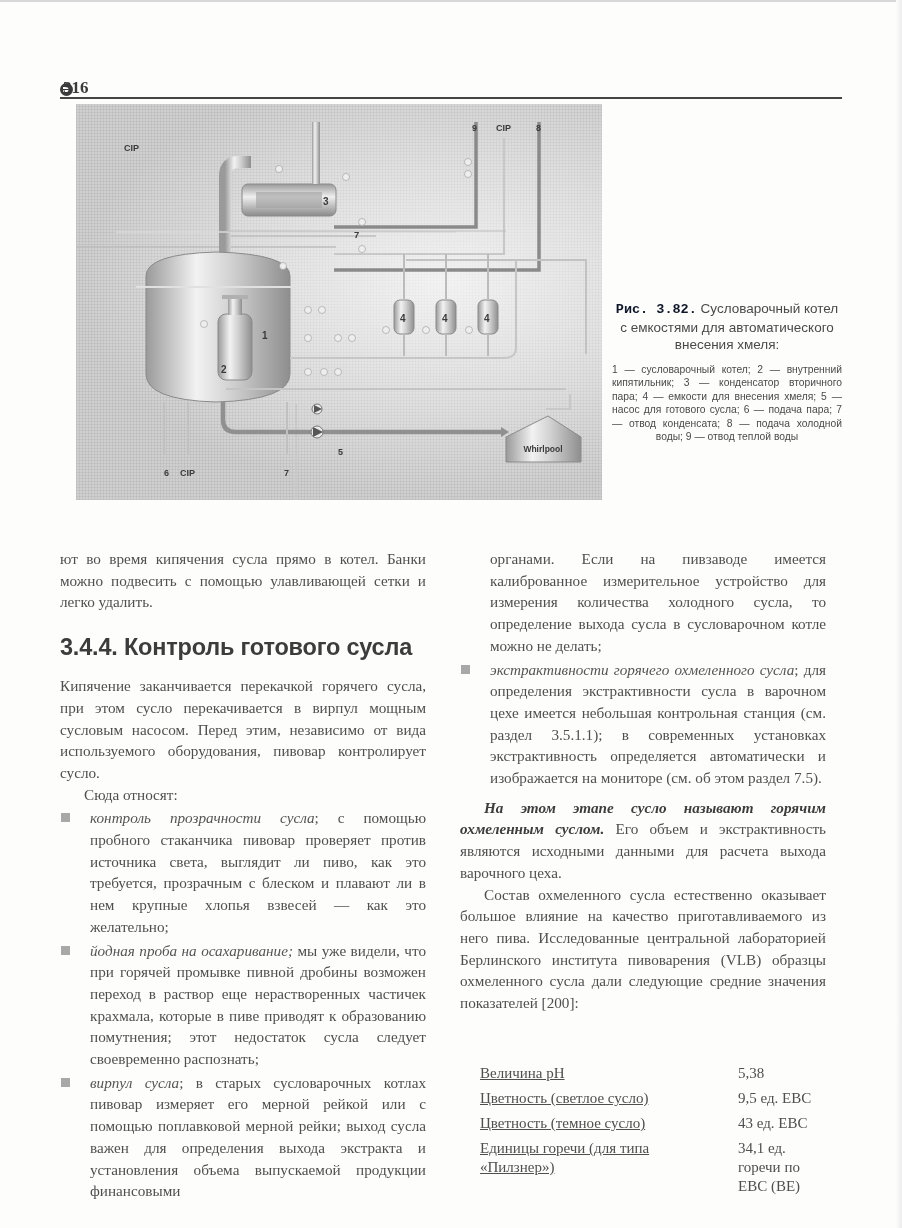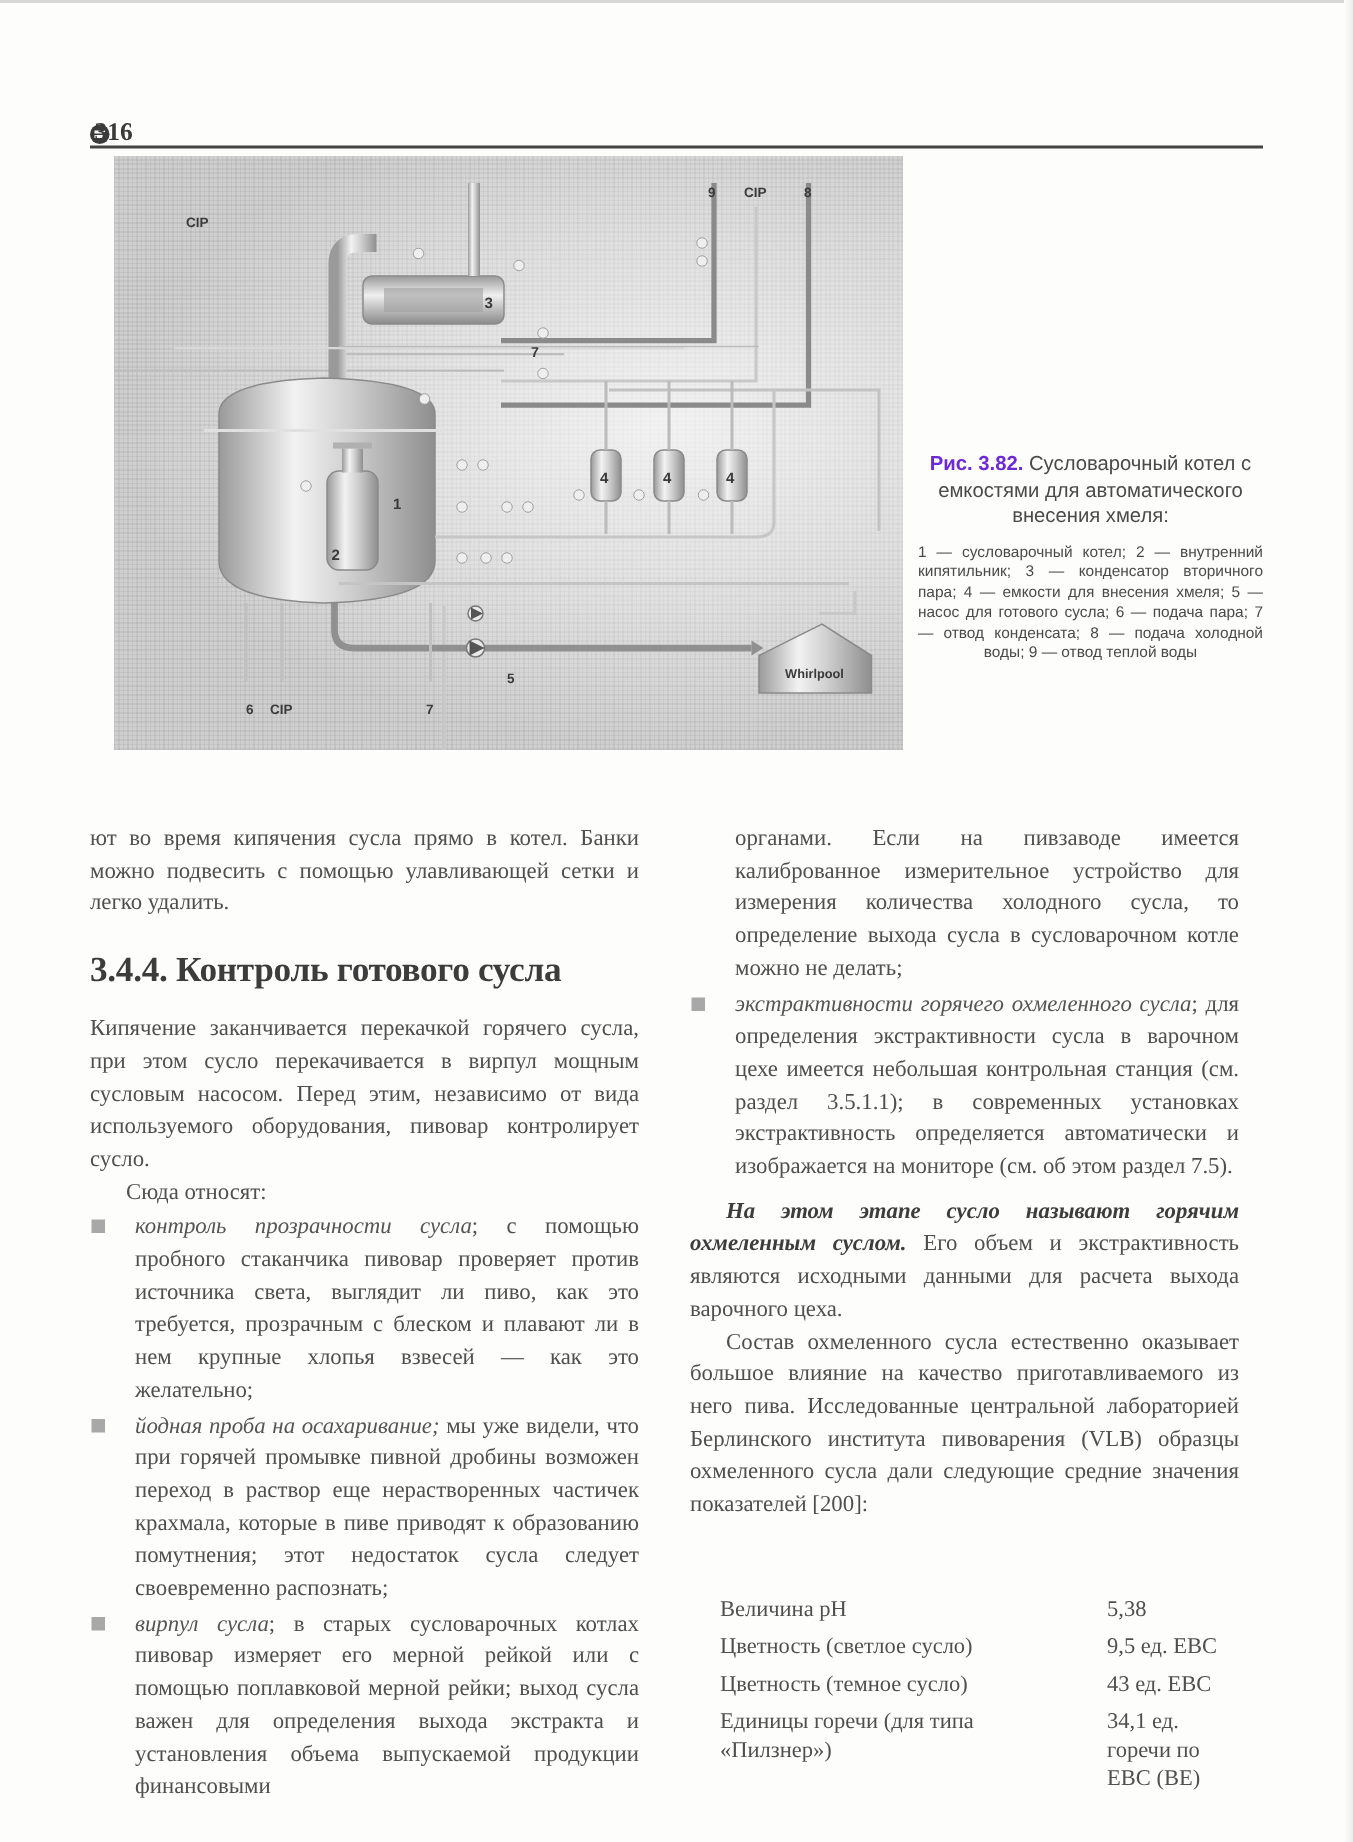--- a/index.html
+++ b/index.html
@@ -27,42 +27,42 @@
       repeating-linear-gradient(0deg, rgba(0,0,0,0.05) 0 1px, transparent 1px 3px),
       repeating-linear-gradient(90deg, rgba(0,0,0,0.05) 0 1px, transparent 1px 3px);
   }
   .figure svg { position:absolute; left:0; top:0; }
   .diag-label { font-family:"Liberation Sans", "DejaVu Sans", sans-serif; font-weight:bold; fill:#3a3a3a; }
 
   
   .caption { position:absolute; left:612px; top:300px; width:230px;
     font-family:"Liberation Sans", "DejaVu Sans", sans-serif; color:#4a4a4a; text-align:center; }
   .caption-title { font-size:13.5px; line-height:17.5px; }
-  .caption-title b { font-weight:bold; color:#6d28d9; }
+  .caption-title b { font-weight:bold; color:#0f172a;font-family:Liberation Mono, monospace; }
   .caption-legend { margin-top:9px; font-size:10.3px; line-height:13.6px; text-align:justify; text-align-last:center; }
 
   
   .col { position:absolute; width:366px; font-size:15.2px; line-height:21.7px; color:#4f4f4f; }
   .col-left { left:60px; top:548px; }
   .col-right { left:460px; top:548px; }
   .col p { margin:0; text-align:justify; }
   .indent { text-indent:24px; }
-  .section-heading { font-family:Liberation Serif, serif; font-weight:bold;
+  .section-heading { font-family:Liberation Sans, sans-serif; font-weight:bold;
     font-size:23.5px; line-height:28px; color:#3c3c3c; margin:20px 0 14px 0; letter-spacing:-0.2px; }
   .bullet { position:relative; padding-left:30px; text-align:justify; margin-top:2px; }
   .bullet-mark { position:absolute; left:1px; top:6px; width:9px; height:9px; background:#a8a8a8; }
   .bullet i { color:#555; }
   .bold-italic { font-weight:bold; font-style:italic; color:#3d3d3d; }
   .gap { height:8px; }
 
   
   .values-table { position:absolute; left:480px; top:1064px; width:360px; border-collapse:collapse;
     font-size:15px; color:#4f4f4f; line-height:19px; }
   .values-table td { padding:0; vertical-align:top; }
-  .values-table td.k { width:218px; }
+  .values-table td.k { width:218px;text-decoration:underline; }
   .values-table tr.r td { padding-bottom:6px; }
 </style>
 </head>
 <body>
 
 <div class="top-edge"></div>
 <div class="right-edge"></div>
 
 <div class="page-header">
   <span class="page-icon"></span>

